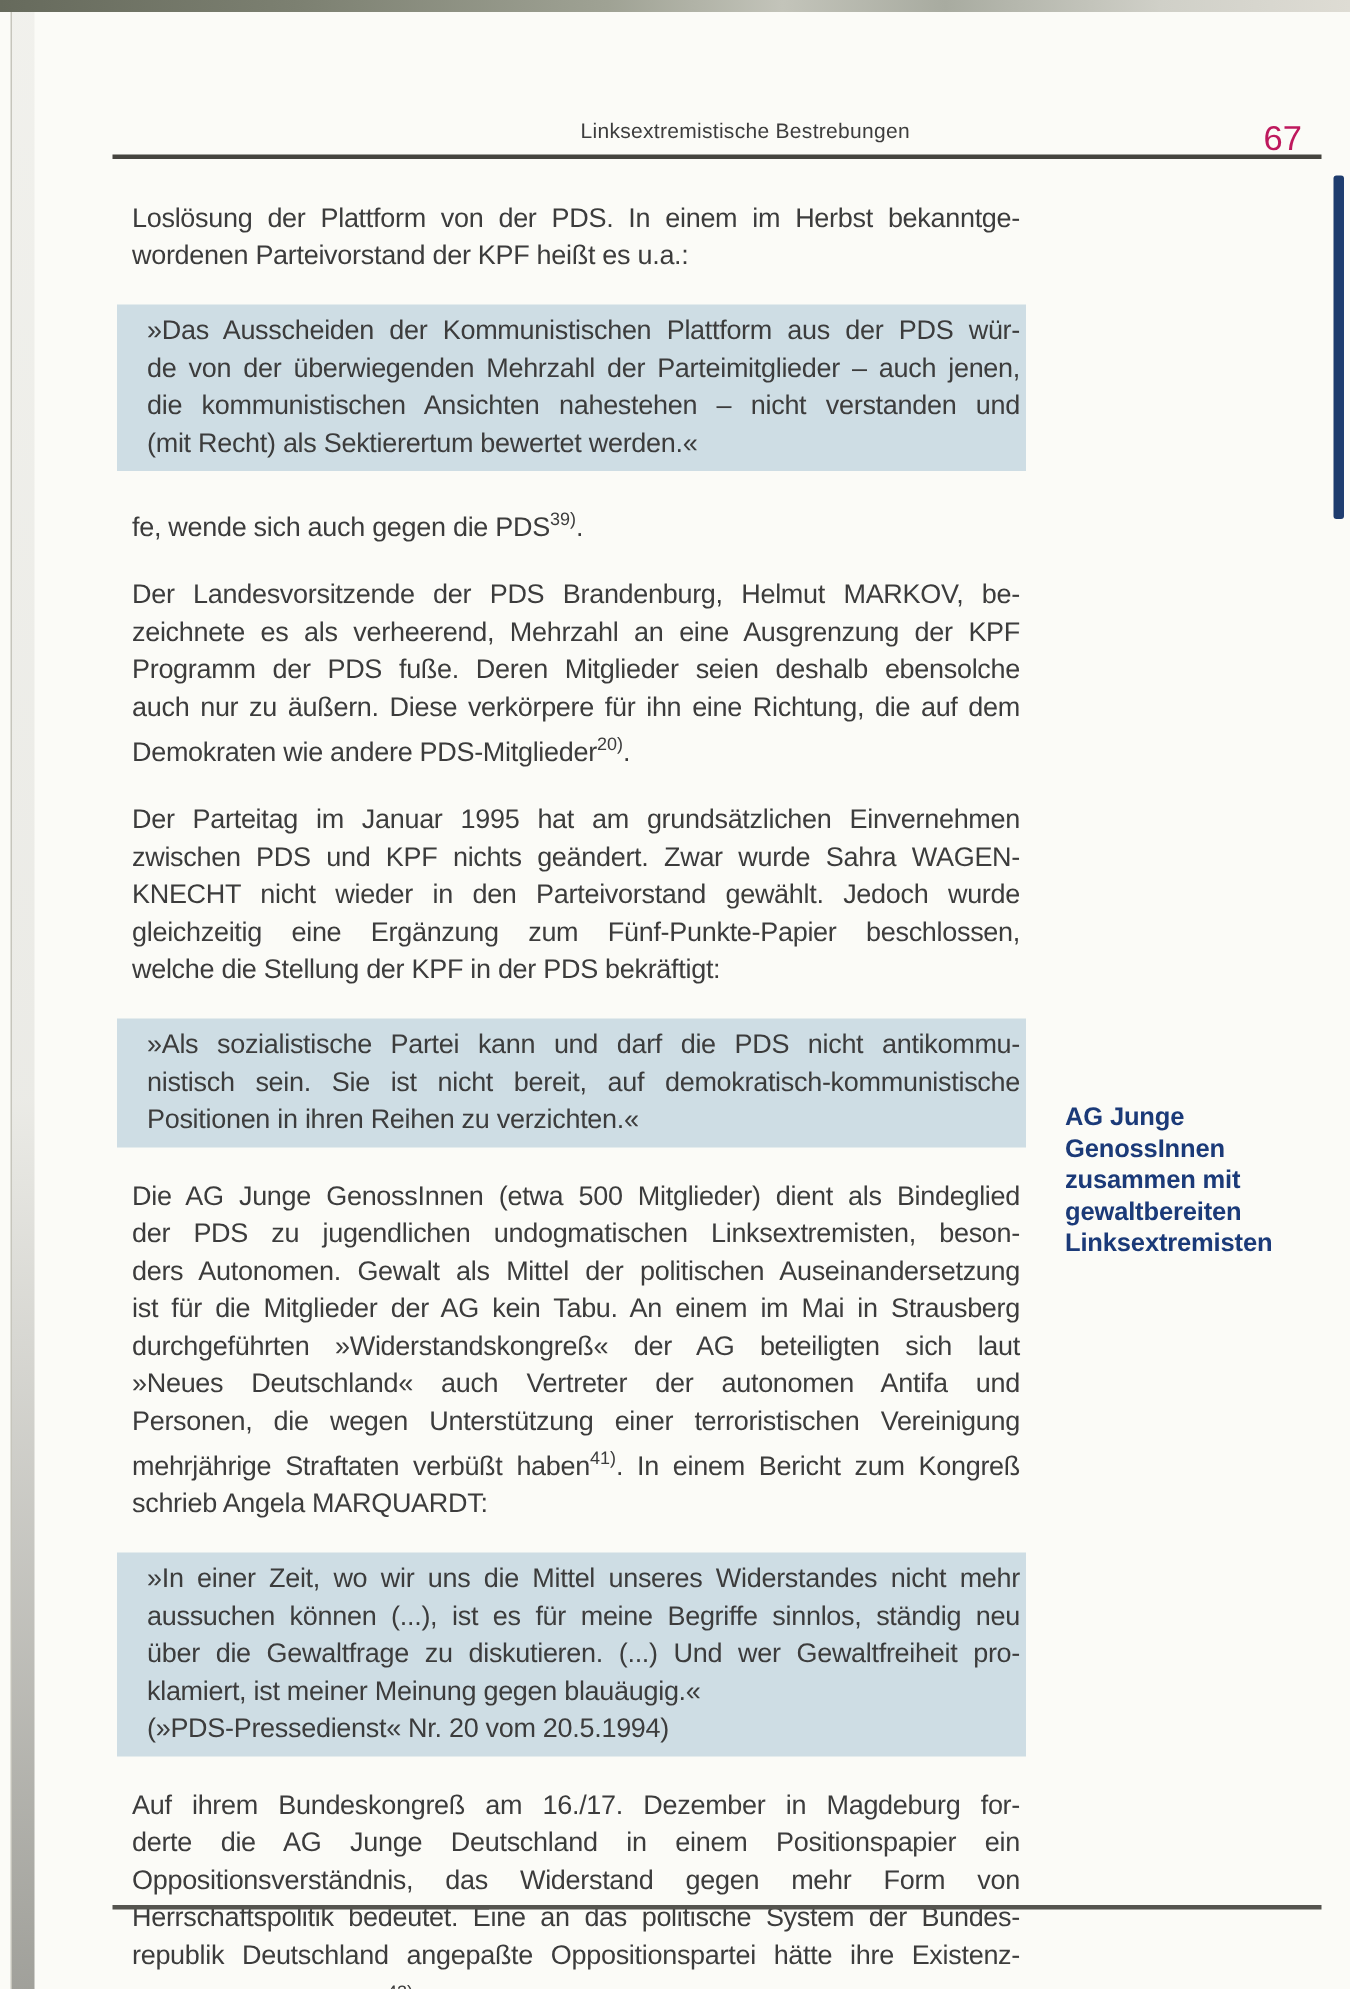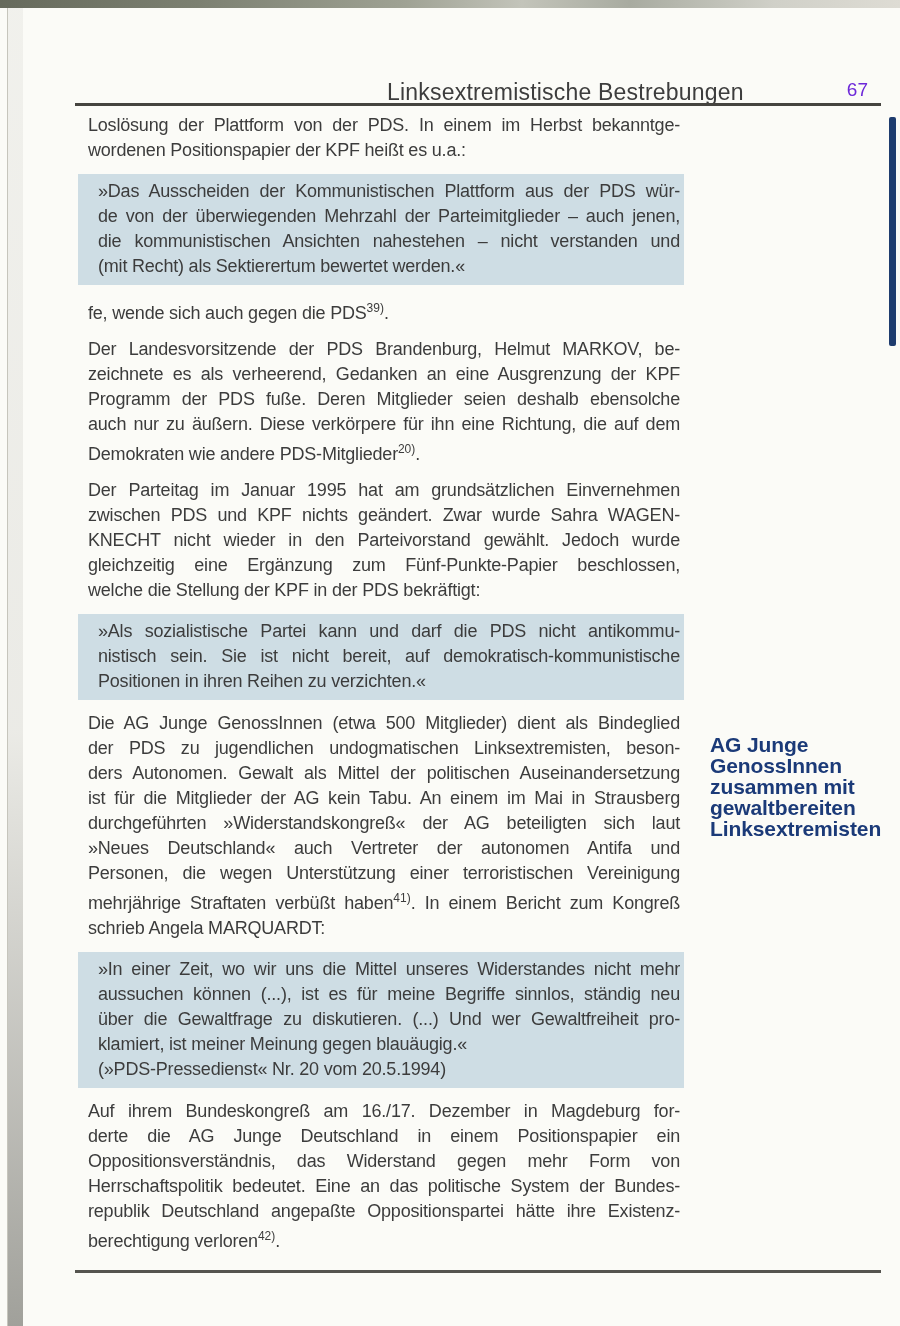--- a/index.html
+++ b/index.html
@@ -8,66 +8,66 @@
     background:#fbfbf7;
     font-family:"Liberation Sans",sans-serif;
   }
   .scan-top{position:absolute;top:0;left:0;width:900px;height:8px;
     background:linear-gradient(90deg,#666a5c 0%,#7c8071 22%,#9fa294 45%,#c3c4ba 58%,#a8aba0 70%,#d0d0c8 86%,#dedcd4 100%);}
   .scan-left{position:absolute;left:7px;top:8px;height:1318px;width:15px;
     border-left:1px solid #c6c5bc;
     background:linear-gradient(180deg,rgba(150,149,141,0.10),rgba(150,149,141,0.16) 55%,rgba(120,119,112,0.45) 82%,rgba(105,105,98,0.62) 100%);}
   .accent-bar{position:absolute;left:889px;top:117px;width:7px;height:229px;border-radius:2px;background:var(--navy,#1e3c6e);}
   .page-header{position:absolute;left:75px;top:79px;width:805px;height:22px;}
-  .running-title{position:absolute;left:312px;top:0;font-size:23px;color:#3d3d3d;letter-spacing:0.2px;white-space:nowrap;}
-  .page-number{position:absolute;right:12px;top:0;font-size:19px;color:#6d28d9;}
+  .running-title{position:absolute;left:312px;top:0;font-size:14px;color:#3d3d3d;letter-spacing:0.2px;white-space:nowrap;}
+  .page-number{position:absolute;right:12px;top:0;font-size:23px;color:#be185d;}
   .header-rule{position:absolute;left:75px;top:103px;width:806px;height:2.5px;background:#45443f;}
   .footer-rule{position:absolute;left:75px;top:1270px;width:806px;height:2.5px;background:#55544f;}
   .text-col{position:absolute;left:78px;top:113px;width:606px;
     color:#3c3c3c;font-size:18px;line-height:25px;letter-spacing:-0.2px;}
-  .block{padding:0 4px 0 10px;margin-bottom:11px;}
+  .block{padding:0 4px 0 10px;margin-bottom:11px;margin-top:20px;}
   .quote{background:var(--highlight,#cedde4);padding-top:5px;padding-bottom:6px;padding-left:20px;}
   .line{text-align:justify;text-align-last:justify;}
   .line.nj{text-align-last:left;}
   sup{font-size:12px;letter-spacing:0;}
   .margin-note{position:absolute;left:710px;top:734px;width:178px;
-    font-weight:bold;font-size:21px;line-height:21px;letter-spacing:-0.1px;
+    font-weight:bold;font-size:17px;line-height:21px;letter-spacing:-0.1px;
     color:var(--note,#1b3a78);white-space:pre-line;}
 </style>
 </head>
 <body>
 
 <div>
   <div class="scan-top"></div>
   <div class="scan-left"></div>
   <div class="accent-bar"></div>
 
   <div class="page-header">
     <span class="running-title">Linksextremistische Bestrebungen</span>
     <span class="page-number">67</span>
   </div>
   <div class="header-rule"></div>
 
   <div class="text-col" id="text-col">
       <div class="block para">
         <div class="line"><span>Loslösung der Plattform von der PDS. In einem im Herbst bekanntge-</span></div>
-        <div class="line nj"><span>wordenen Positionspapier der KPF heißt es u.a.:</span></div>
+        <div class="line nj"><span>wordenen Parteivorstand der KPF heißt es u.a.:</span></div>
       </div>
       <div class="block quote">
         <div class="line"><span>»Das Ausscheiden der Kommunistischen Plattform aus der PDS wür-</span></div>
         <div class="line"><span>de von der überwiegenden Mehrzahl der Parteimitglieder – auch jenen,</span></div>
         <div class="line"><span>die kommunistischen Ansichten nahestehen – nicht verstanden und</span></div>
         <div class="line nj"><span>(mit Recht) als Sektierertum bewertet werden.«</span></div>
       </div>
       <div class="block para">
         <div class="line nj"><span>fe, wende sich auch gegen die PDS</span><sup>39)</sup><span>.</span></div>
       </div>
       <div class="block para">
         <div class="line"><span>Der Landesvorsitzende der PDS Brandenburg, Helmut MARKOV, be-</span></div>
-        <div class="line"><span>zeichnete es als verheerend, Gedanken an eine Ausgrenzung der KPF</span></div>
+        <div class="line"><span>zeichnete es als verheerend, Mehrzahl an eine Ausgrenzung der KPF</span></div>
         <div class="line"><span>Programm der PDS fuße. Deren Mitglieder seien deshalb ebensolche</span></div>
         <div class="line"><span>auch nur zu äußern. Diese verkörpere für ihn eine Richtung, die auf dem</span></div>
         <div class="line nj"><span>Demokraten wie andere PDS-Mitglieder</span><sup>20)</sup><span>.</span></div>
       </div>
       <div class="block para">
         <div class="line"><span>Der Parteitag im Januar 1995 hat am grundsätzlichen Einvernehmen</span></div>
         <div class="line"><span>zwischen PDS und KPF nichts geändert. Zwar wurde Sahra WAGEN-</span></div>
         <div class="line"><span>KNECHT nicht wieder in den Parteivorstand gewählt. Jedoch wurde</span></div>
         <div class="line"><span>gleichzeitig eine Ergänzung zum Fünf-Punkte-Papier beschlossen,</span></div>
         <div class="line nj"><span>welche die Stellung der KPF in der PDS bekräftigt:</span></div>

